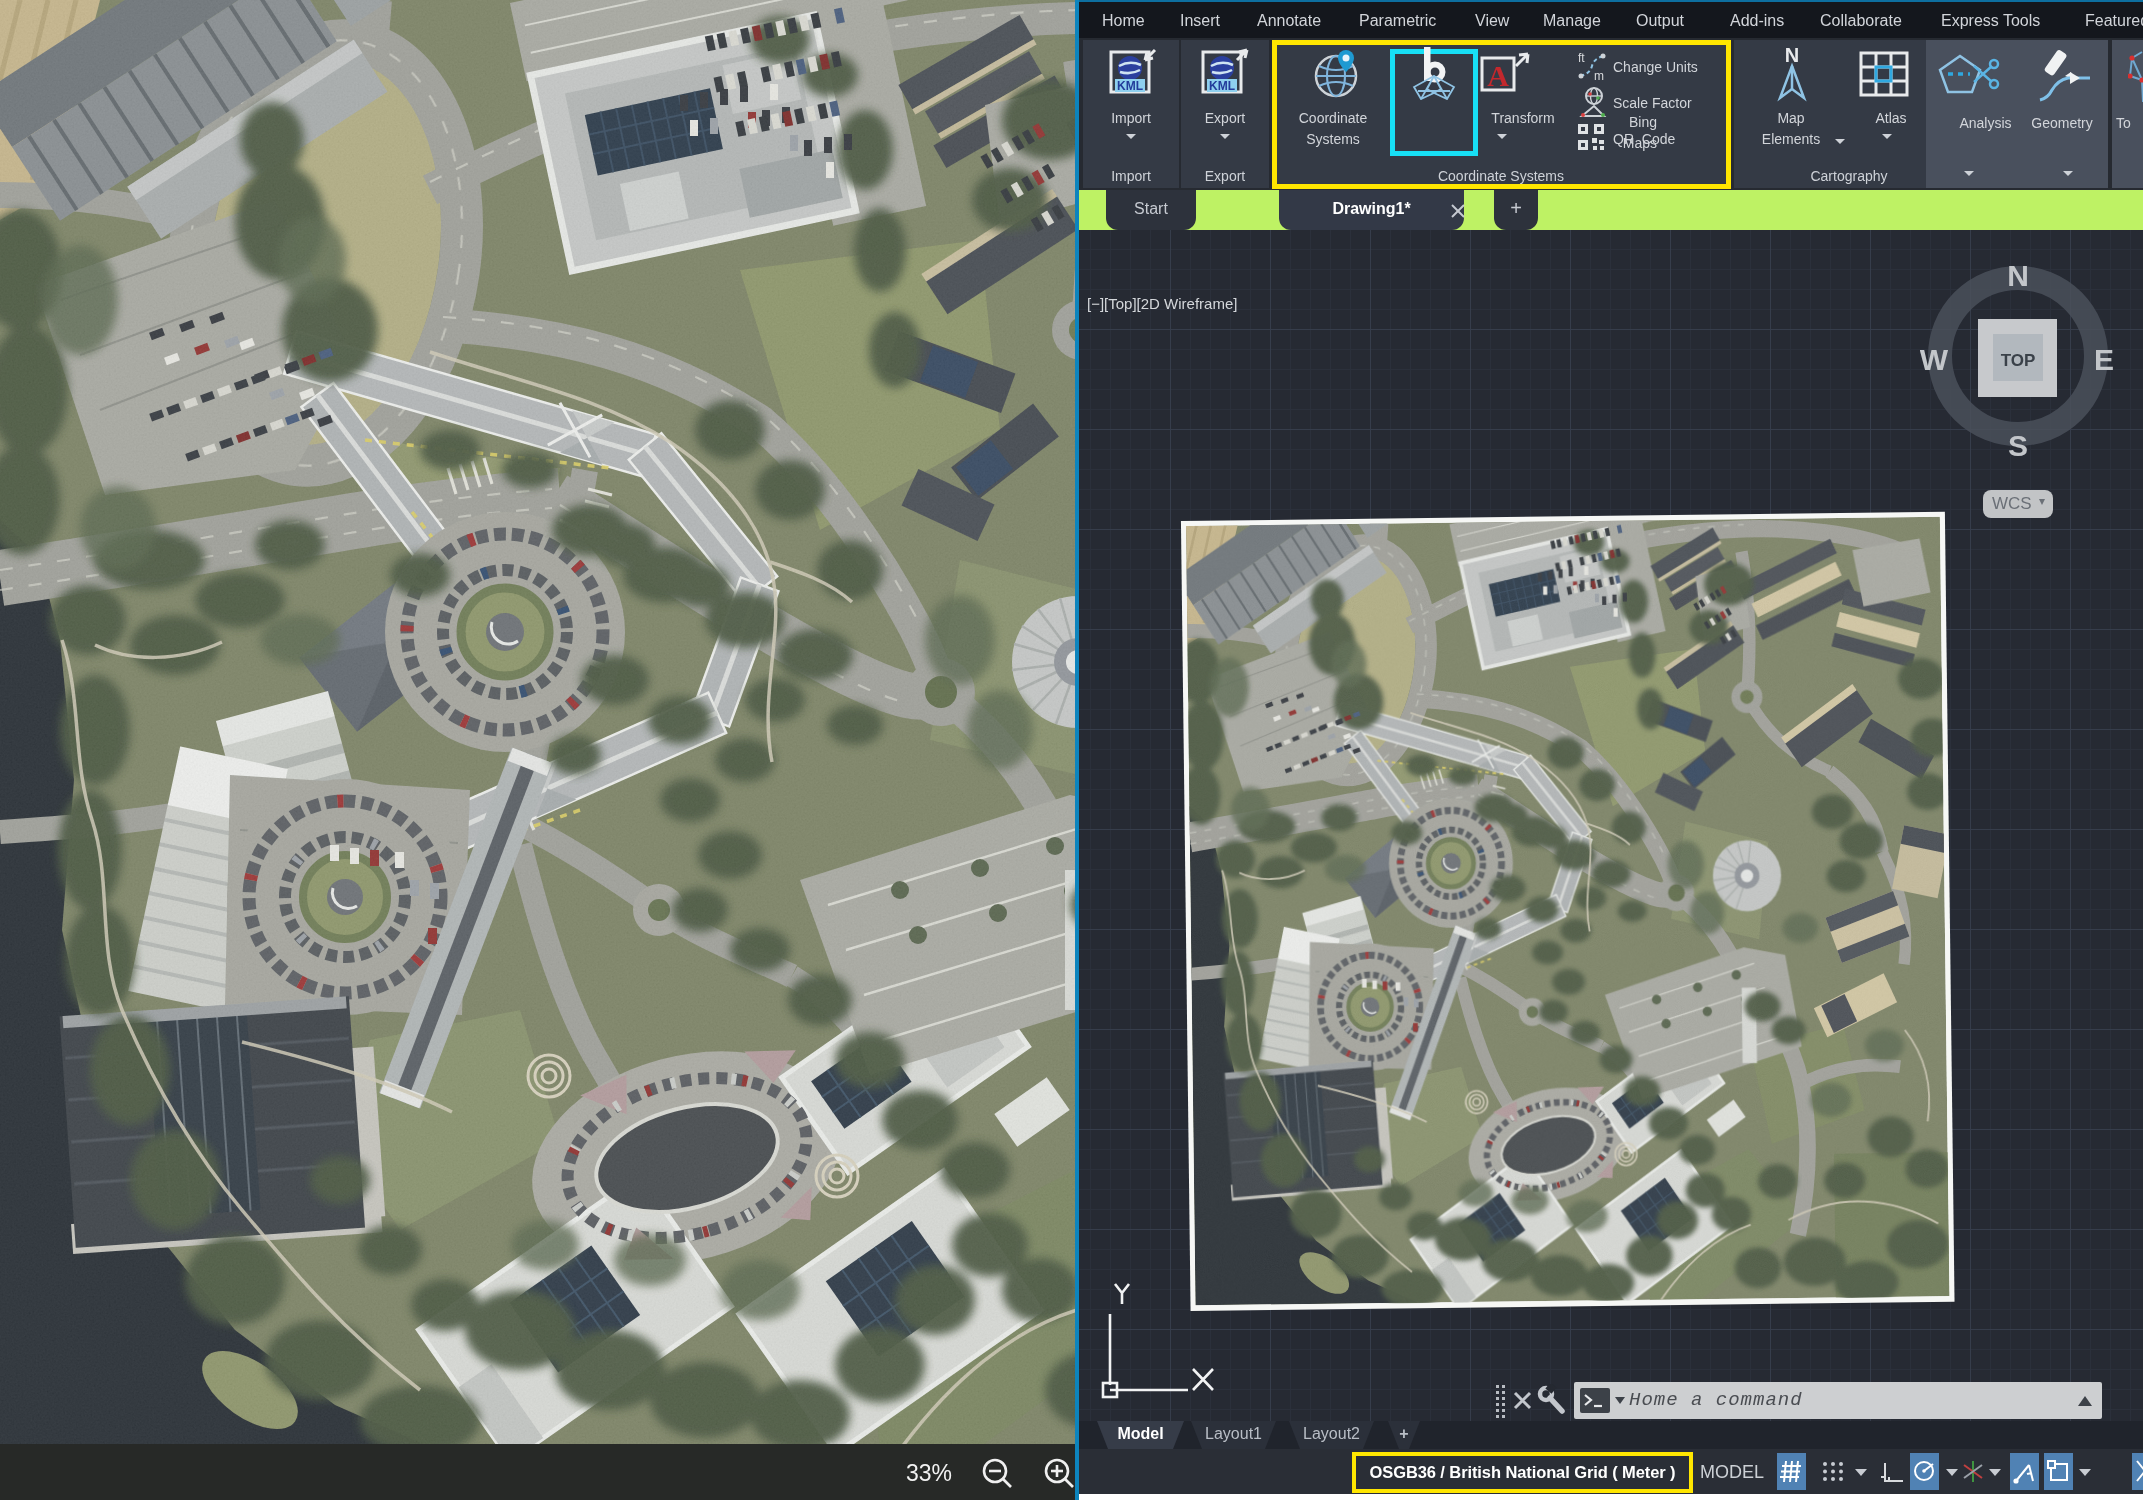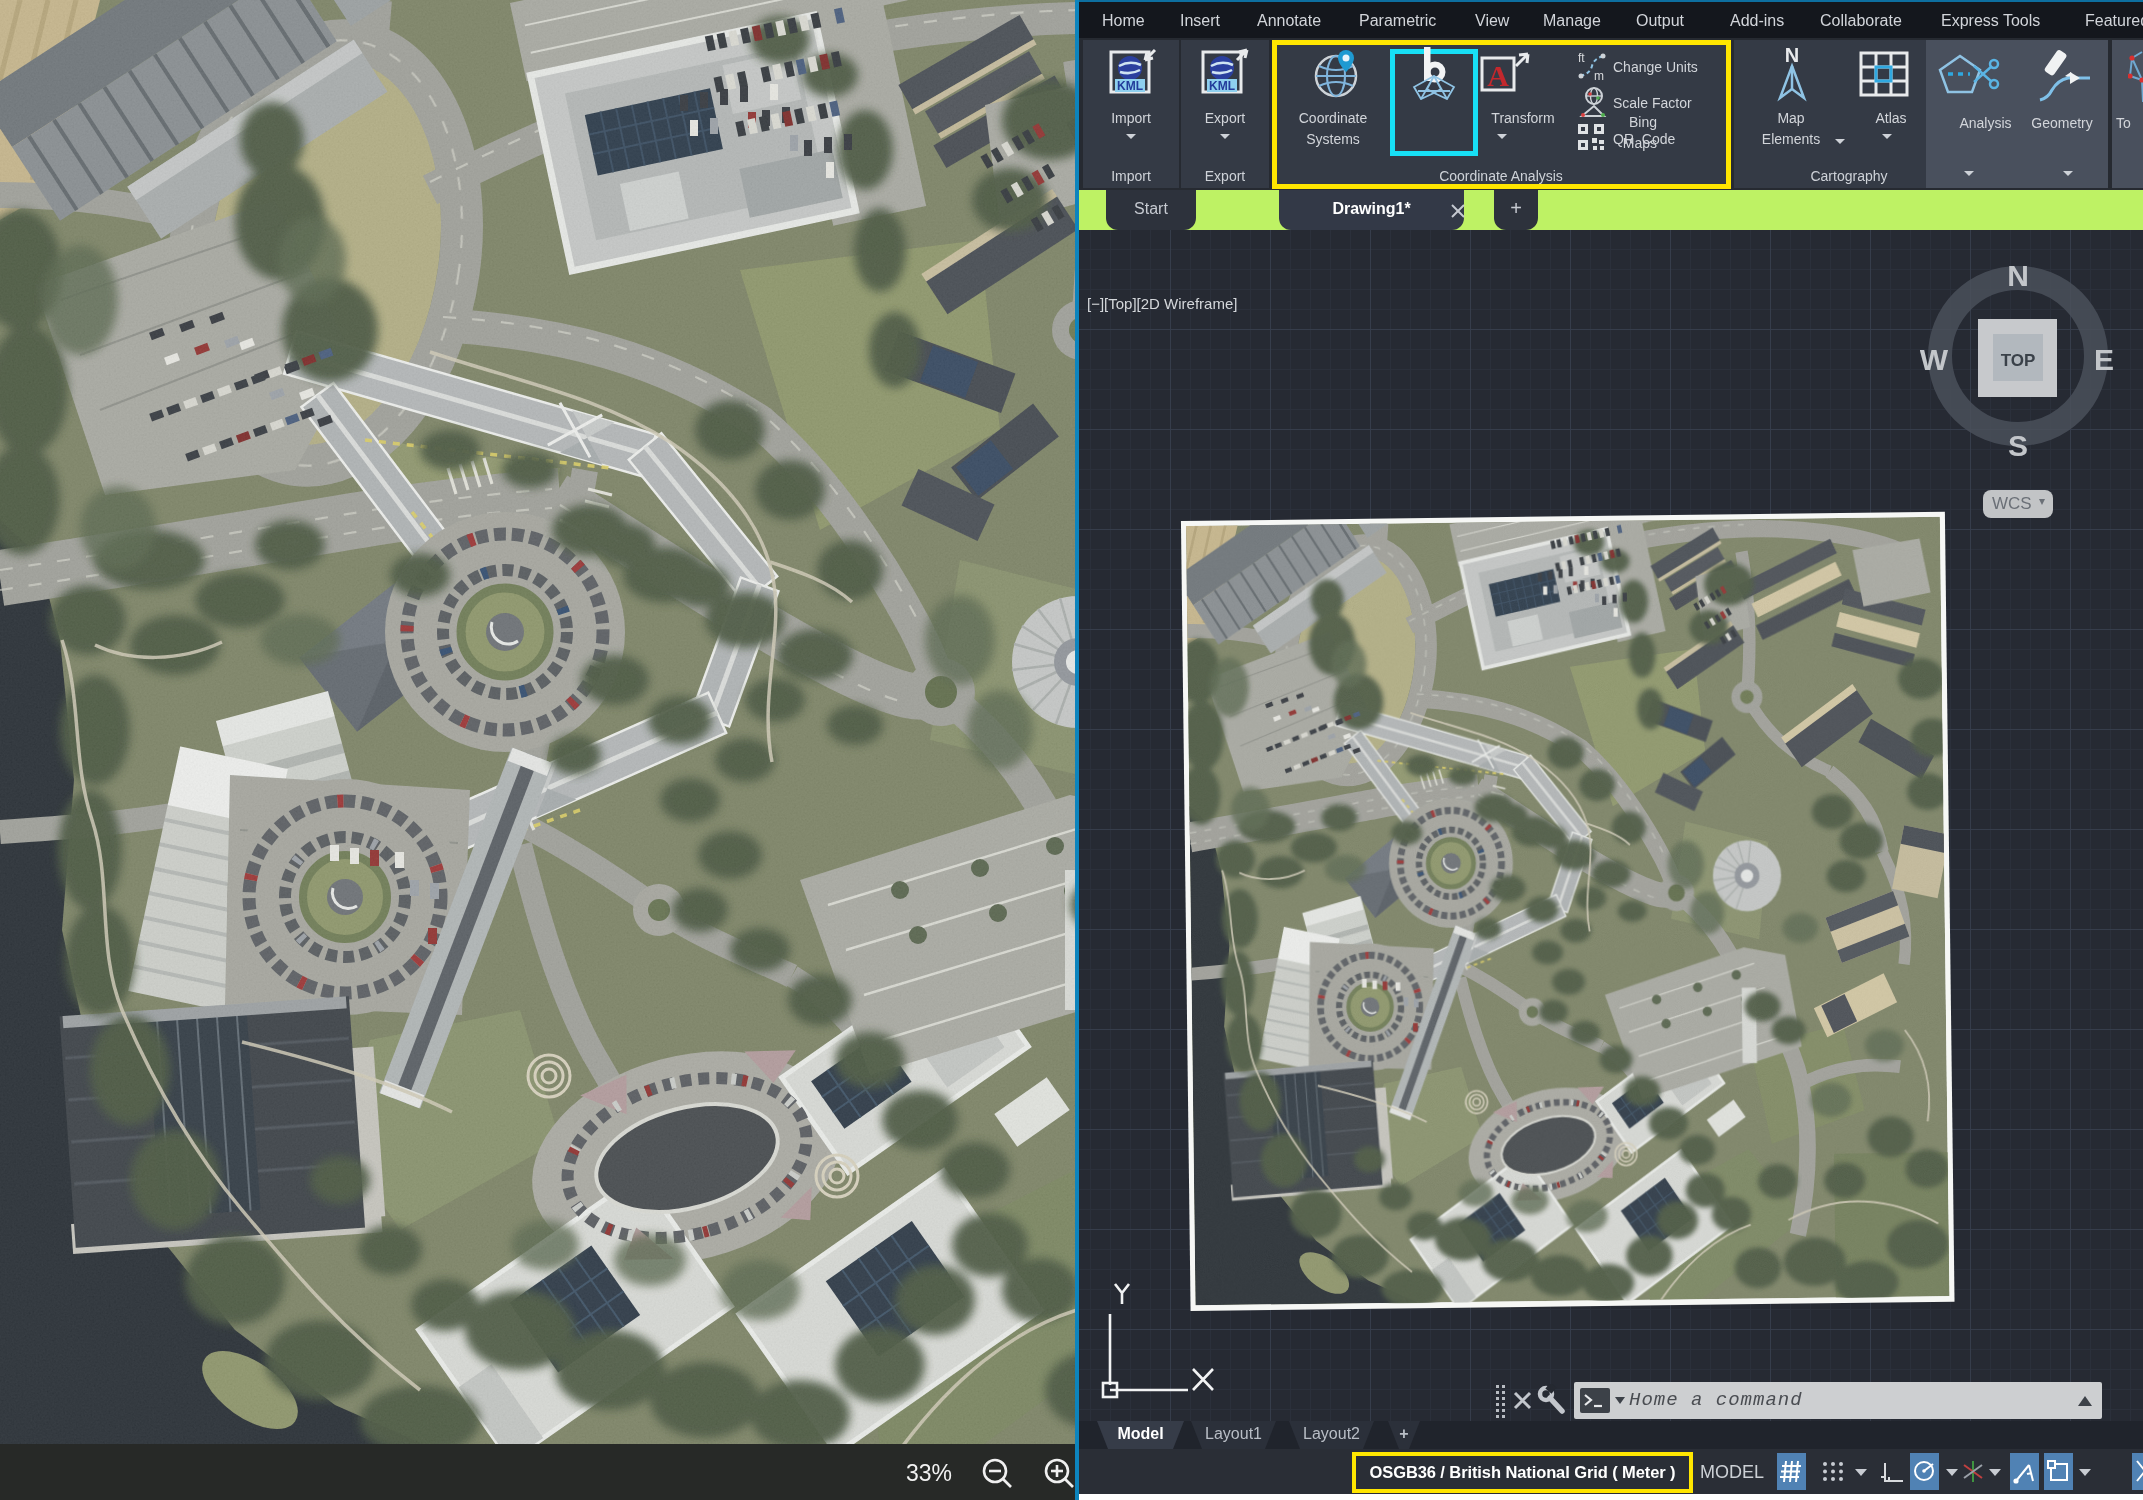--- a/index.html
+++ b/index.html
@@ -778,21 +778,21 @@
  <div class="plabel">Export</div>
 </div>
 <div class="abs panel" style="left:1272px;width:458px;">
  <div class="btxt" style="left:-168px;top:68px;">Coordinate<br>Systems</div>
  <div class="btxt" style="left:-73px;top:72px;text-align:right;">Bing<br>Maps</div>
  <div class="btxt" style="left:22px;top:68px;">Transform</div>
  <div class="darr" style="left:225px;top:94px;"></div>
  <div class="btxt" style="left:341px;top:17px;width:130px;text-align:left;">Change Units</div>
  <div class="btxt" style="left:341px;top:53px;width:130px;text-align:left;">Scale Factor</div>
  <div class="btxt" style="left:341px;top:89px;width:130px;text-align:left;">QR&nbsp; Code</div>
- <div class="plabel">Coordinate Analysis</div>
+ <div class="plabel">Coordinate Systems</div>
 </div>
 <div class="abs panel" style="left:1734px;width:188px;padding-left:14px;">
  <div class="btxt" style="left:-44px;top:68px;">Map<br>Elements</div>
  <div class="darr" style="left:101px;top:99px;"></div>
  <div class="btxt" style="left:56px;top:68px;">Atlas</div>
  <div class="darr" style="left:148px;top:94px;"></div>
  <div class="plabel">Cartography</div>
 </div>
 <div class="abs panel" style="left:1926px;width:86px;background:#49505d;padding-left:11px;">
  <div class="btxt" style="top:73px;">Analysis</div>

